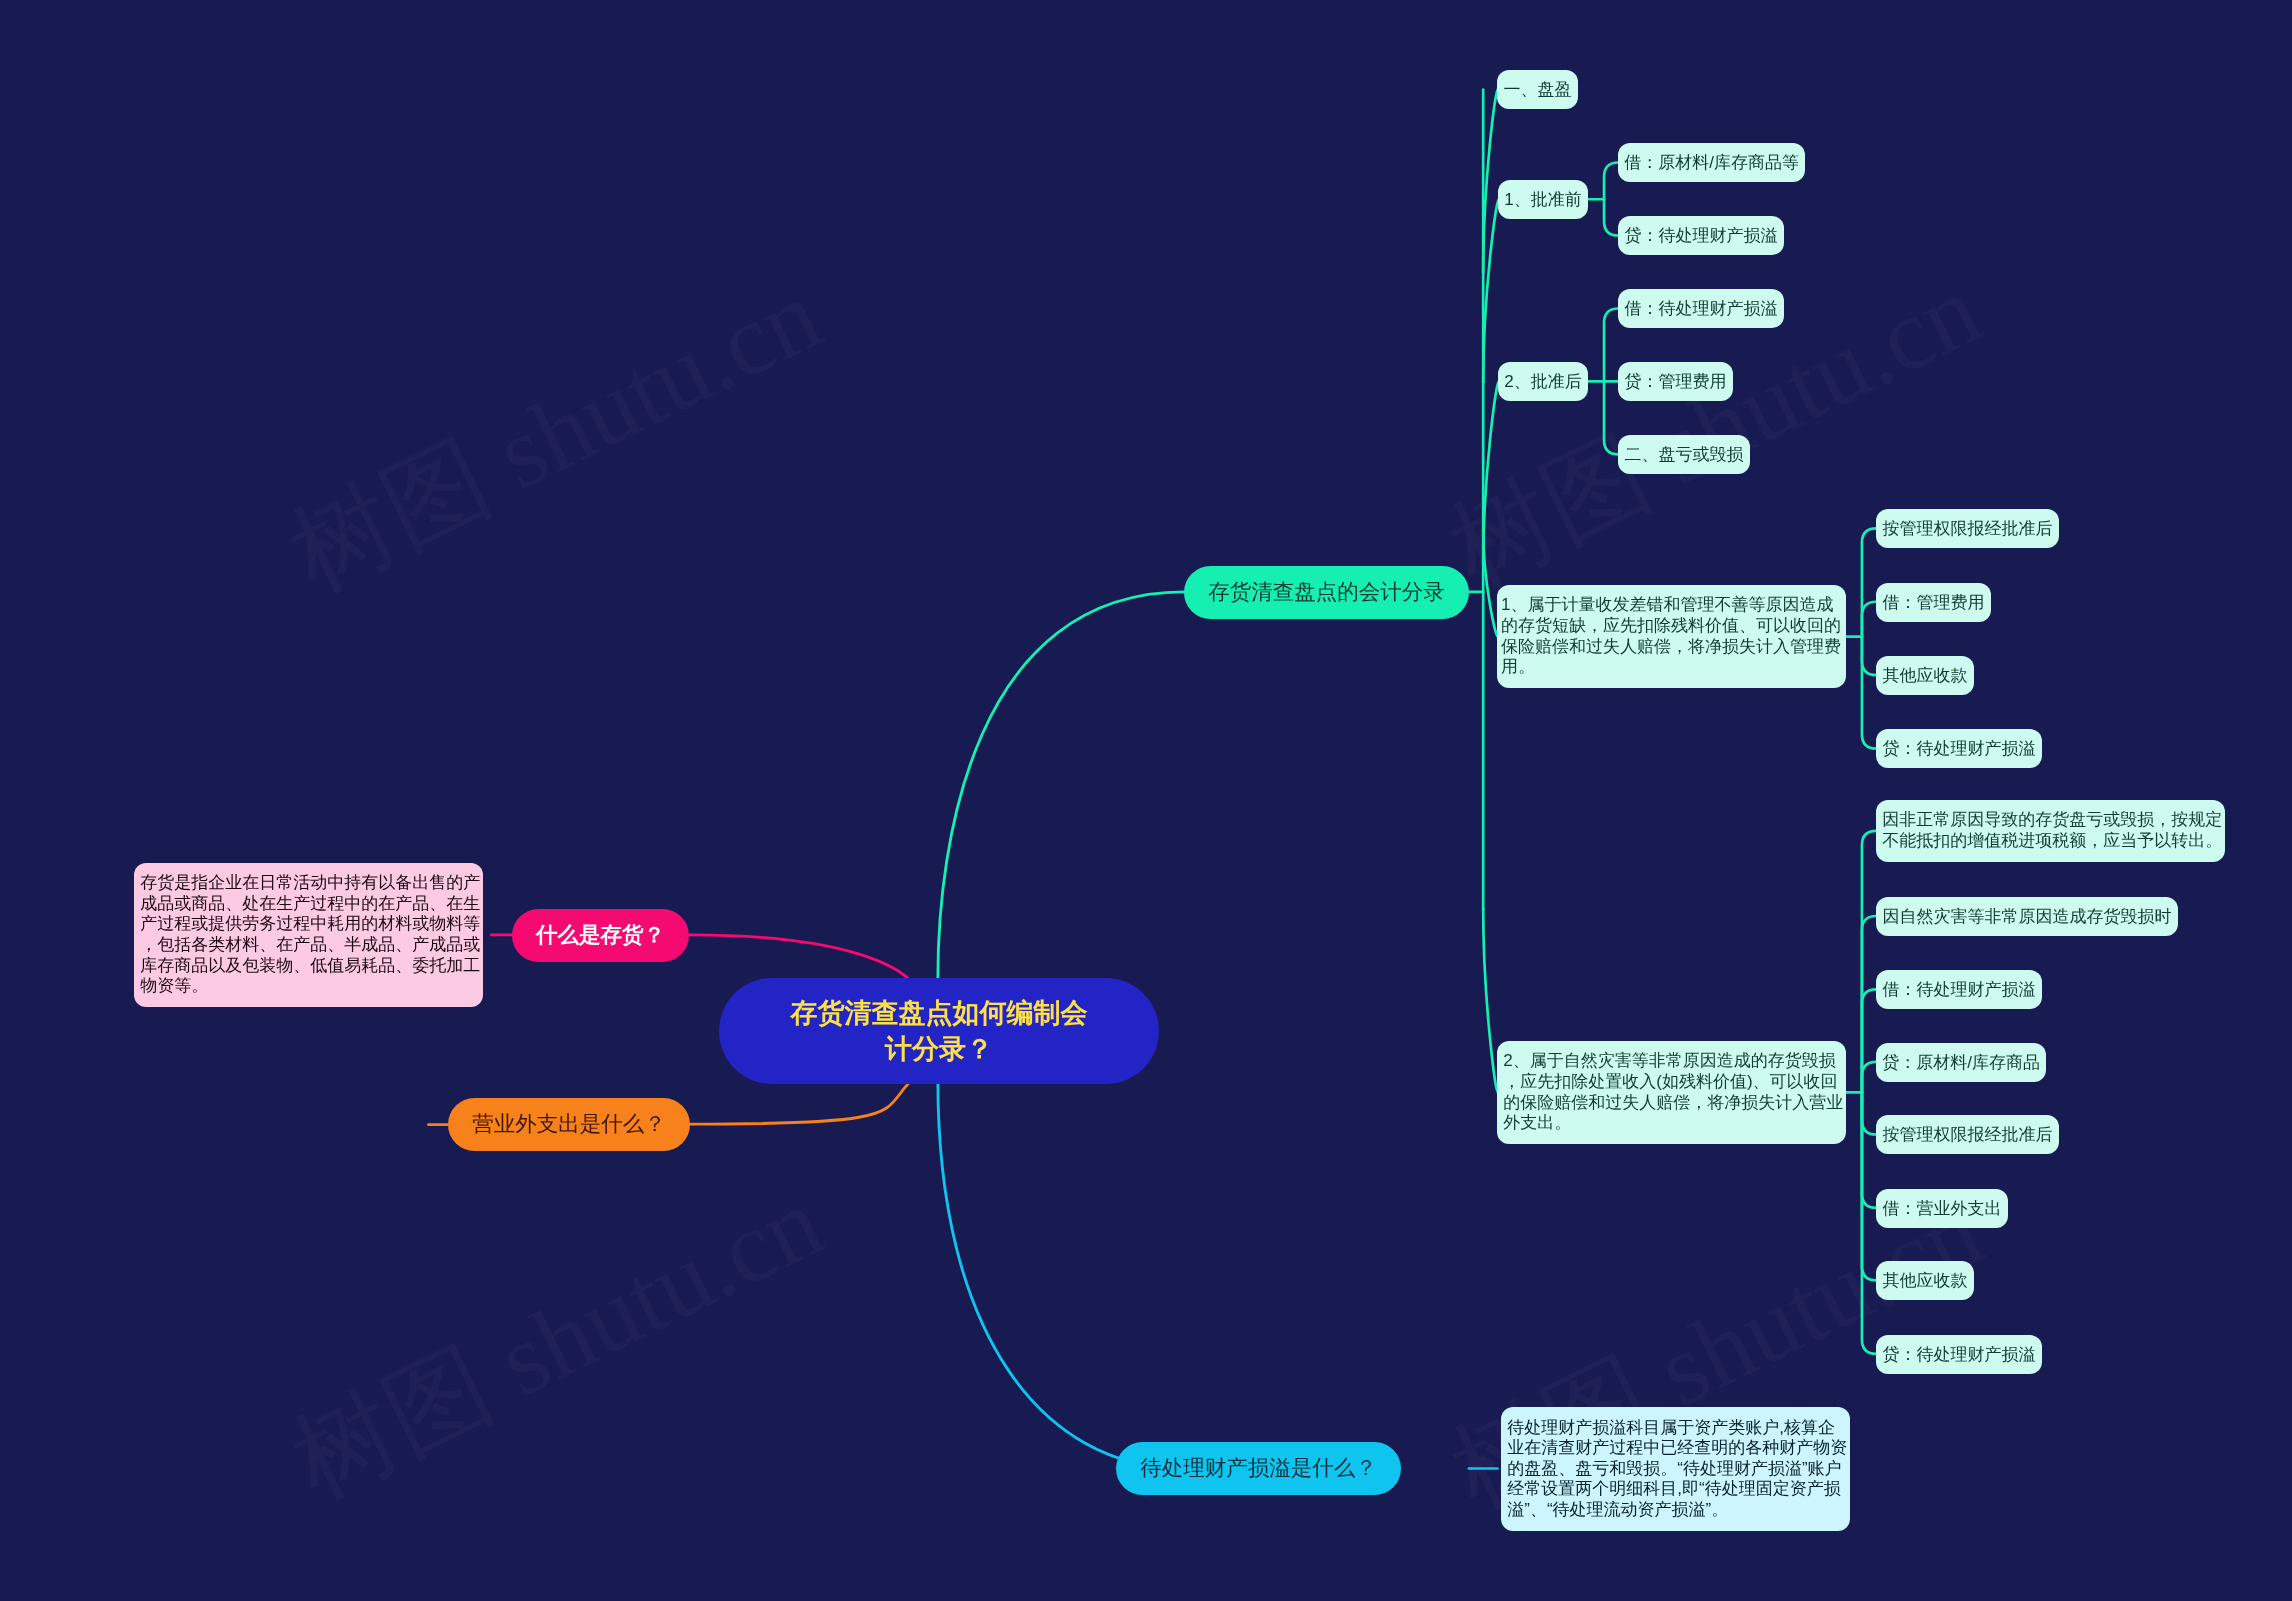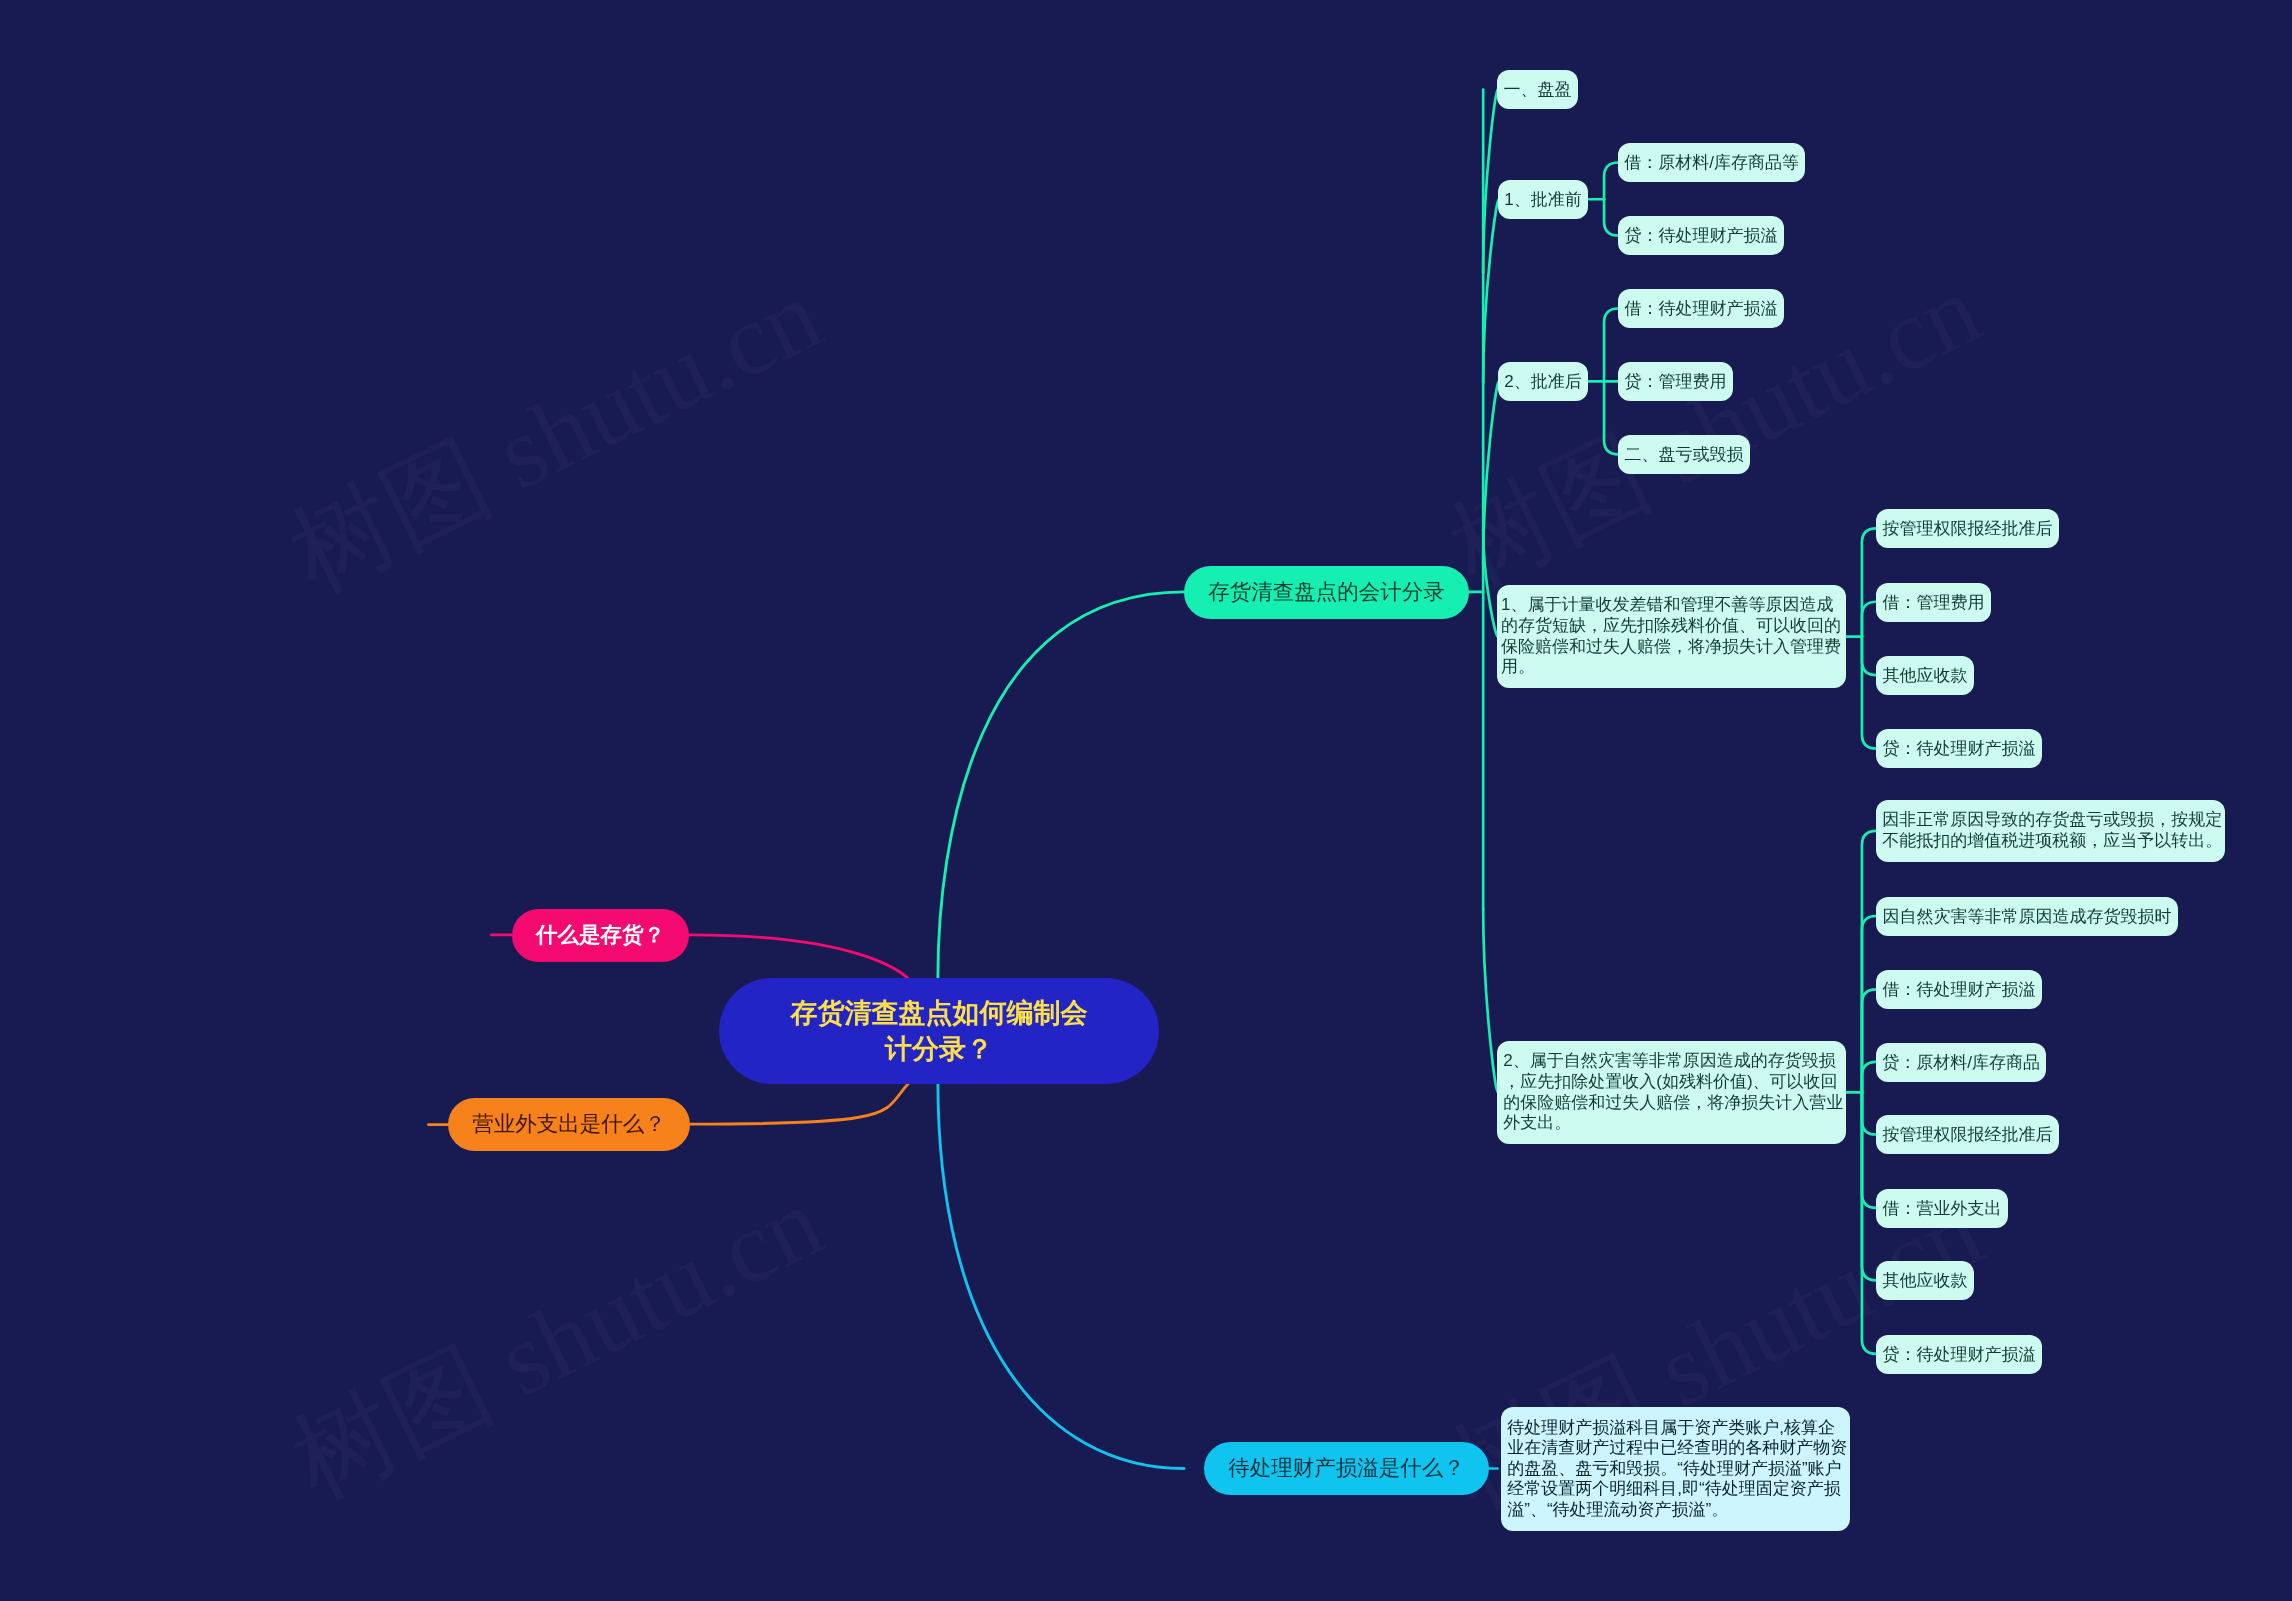--- a/index.html
+++ b/index.html
@@ -85,21 +85,21 @@
     </div>
   <div class="nd branch teal" style="left:1184px;top:566px;width:285px;height:53px;font-size:21.5px;line-height:1.3;text-align:center;padding:0 24px">
       <span style="">存货清查盘点的会计分录</span>
     </div>
   <div class="nd branch pink" style="left:512px;top:909px;width:177px;height:53px;font-size:21.5px;line-height:1.3;text-align:center;padding:0 24px">
       <span style="">什么是存货？</span>
     </div>
   <div class="nd branch orange" style="left:448px;top:1098px;width:242px;height:53px;font-size:21.5px;line-height:1.3;text-align:center;padding:0 24px">
       <span style="">营业外支出是什么？</span>
     </div>
-  <div class="nd branch cyan" style="left:1204px;top:1442px;width:285px;height:53px;font-size:21.5px;line-height:1.3;text-align:center;padding:12px 24px">
+  <div class="nd branch cyan" style="left:1116px;top:1442px;width:285px;height:53px;font-size:21.5px;line-height:1.3;text-align:center;padding:12px 24px">
       <span style="">待处理财产损溢是什么？</span>
     </div>
   <div class="nd leaf" style="left:1497px;top:70px;width:81px;height:39px;font-size:17px;line-height:1.4;text-align:center;padding:0 6.3px">
       <span style="">一、盘盈</span>
     </div>
   <div class="nd leaf" style="left:1498px;top:180px;width:90px;height:39px;font-size:17px;line-height:1.4;text-align:center;padding:0 6.3px">
       <span style="">1、批准前</span>
     </div>
   <div class="nd leaf" style="left:1618px;top:143px;width:187px;height:39px;font-size:17px;line-height:1.4;text-align:center;padding:0 6.3px">
       <span style="">借：原材料/库存商品等</span>
@@ -154,17 +154,20 @@
     </div>
   <div class="nd leaf wrap" style="left:1497px;top:585px;width:349px;height:103px;font-size:17px;line-height:20.6px;text-align:left;padding:0 0 0 4px">
       <span style="width:340px !important;">1、属于计量收发差错和管理不善等原因造成的存货短缺，应先扣除残料价值、可以收回的保险赔偿和过失人赔偿，将净损失计入管理费用。</span>
     </div>
   <div class="nd leaf wrap" style="left:1876px;top:800px;width:349px;height:62px;font-size:17px;line-height:20.6px;text-align:left;padding:0 0 0 6.3px">
       <span style="width:340px !important;">因非正常原因导致的存货盘亏或毁损，按规定不能抵扣的增值税进项税额，应当予以转出。</span>
     </div>
   <div class="nd leaf wrap" style="left:1497px;top:1041px;width:349px;height:103px;font-size:17px;line-height:20.6px;text-align:left;padding:0 0 0 6.3px">
       <span style="width:340px !important;">2、属于自然灾害等非常原因造成的存货毁损，应先扣除处置收入(如残料价值)、可以收回的保险赔偿和过失人赔偿，将净损失计入营业外支出。</span>
     </div>
+  <div class="nd leaf pink wrap" style="left:134px;top:863px;width:349px;height:144px;font-size:17px;line-height:20.6px;text-align:left;padding:0 0 0 6.3px">
+      <span style="width:340px !important;">存货是指企业在日常活动中持有以备出售的产成品或商品、处在生产过程中的在产品、在生产过程或提供劳务过程中耗用的材料或物料等，包括各类材料、在产品、半成品、产成品或库存商品以及包装物、低值易耗品、委托加工物资等。</span>
+    </div>
   <div class="nd leaf cyan wrap" style="left:1501px;top:1407px;width:349px;height:124px;font-size:17px;line-height:20.6px;text-align:left;padding:0 0 0 6.3px">
       <span style="width:340px !important;">待处理财产损溢科目属于资产类账户,核算企业在清查财产过程中已经查明的各种财产物资的盘盈、盘亏和毁损。“待处理财产损溢”账户经常设置两个明细科目,即“待处理固定资产损溢”、“待处理流动资产损溢”。</span>
     </div>
 </div>
 
 
 </body></html>

